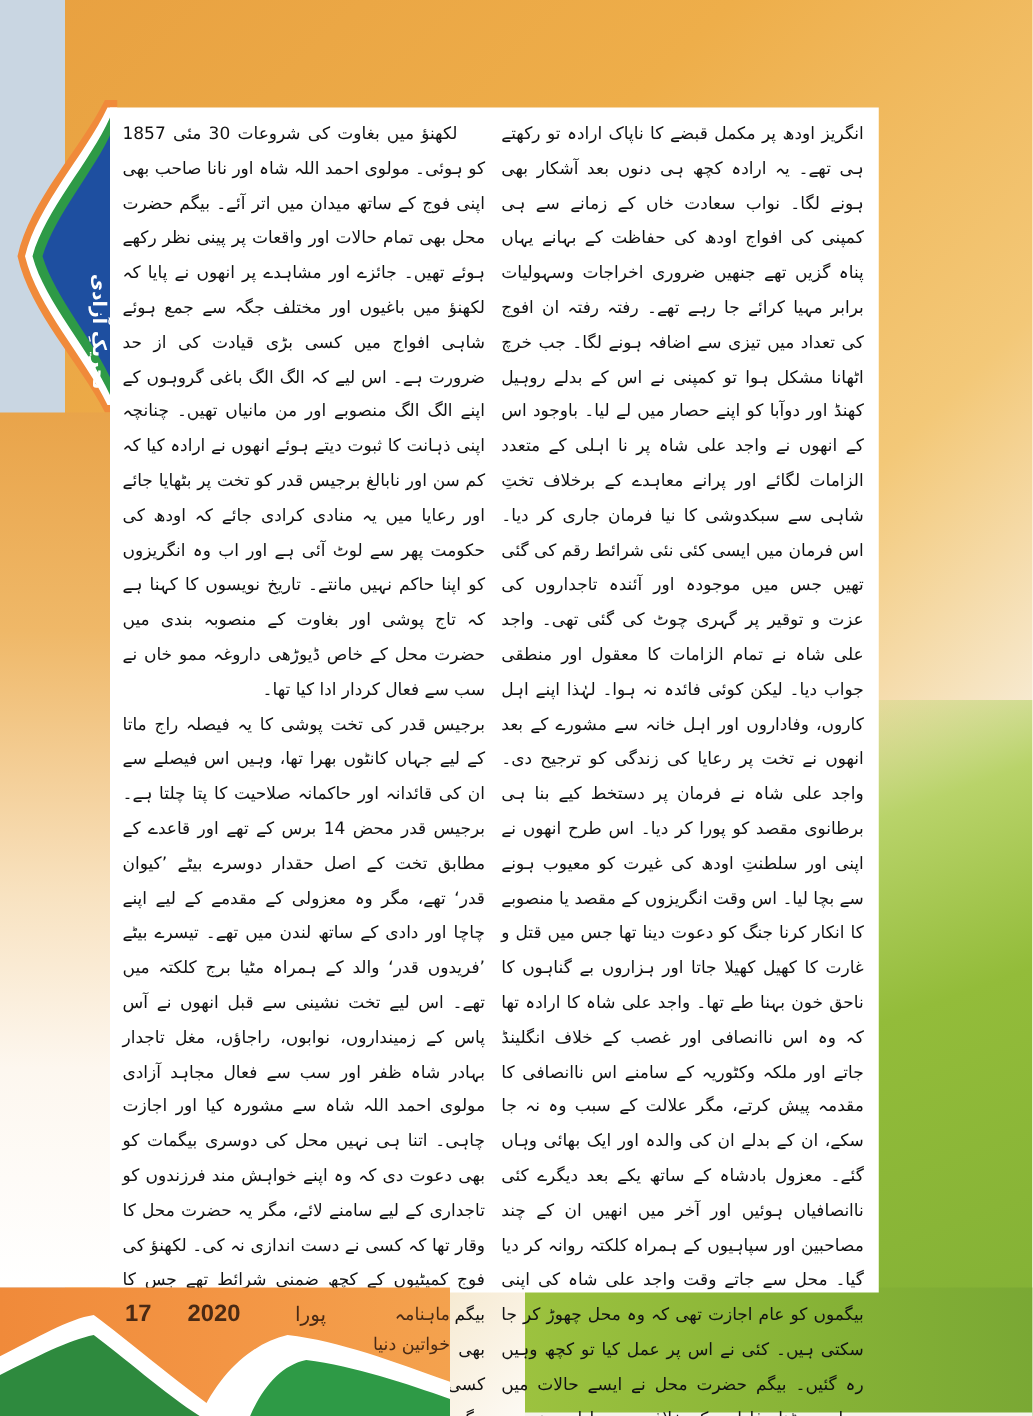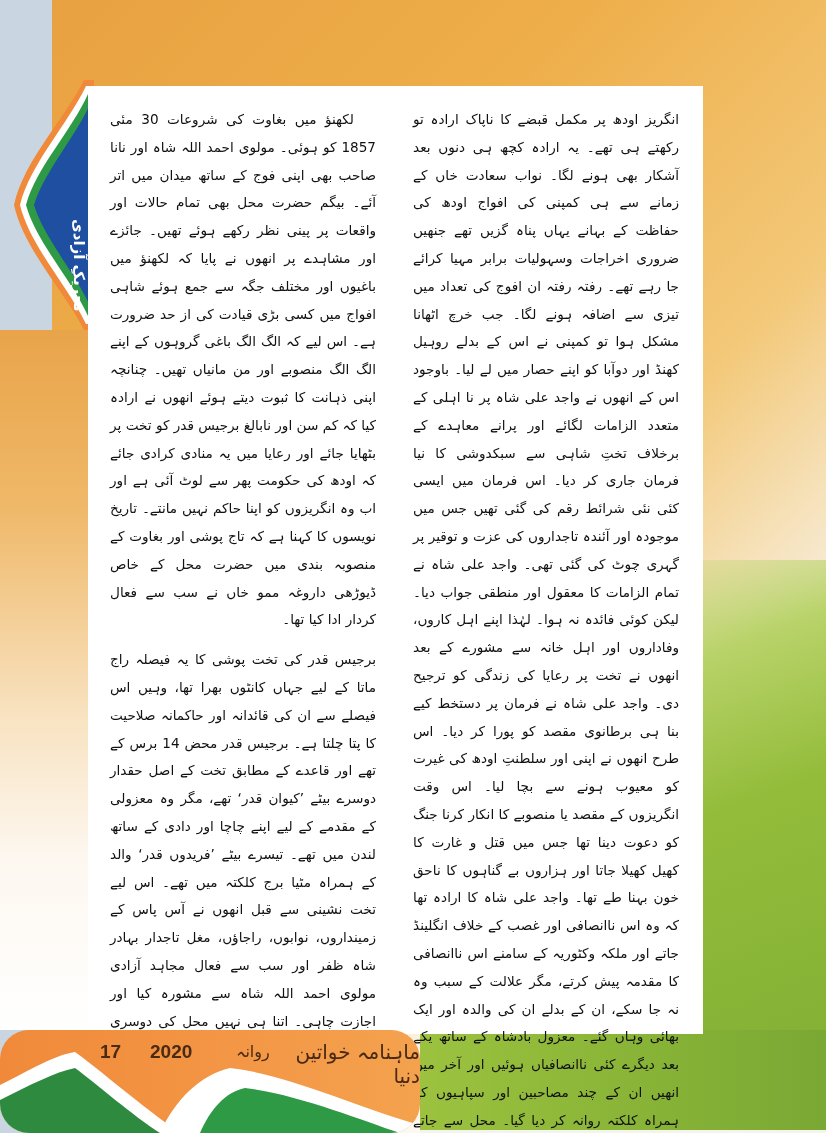--- a/index.html
+++ b/index.html
@@ -44,39 +44,38 @@
   .panel {
     position: absolute; left: 88px; top: 86px; width: 615px; height: 948px;
     background: #ffffff;
   }
   .col {
     position: absolute; top: 8px; width: 290px;
     direction: rtl; text-align: justify; text-align-last: right;
     font-size: 13.6px; line-height: 27.8px; color: #111111;
     font-family: "DejaVu Sans", sans-serif;
   }
-  .col p { margin: 12px; }
+  .col p { margin: 0; }
   .col .indent { text-indent: 22px; }
   .col-right { right: 12px; }
   .col-left { left: 10px; }
   
   .footer {
-    position: absolute; left: 0; top: 1030px; width: 420px; height: 103px; overflow: hidden;
+    position: absolute; left: 0; top: 1030px; width: 360px; height: 103px; overflow: hidden;
     background: linear-gradient(90deg, #f08a3a 0%, #f39544 50%, #f4a24e 100%);
-    border-radius: 29px;
   }
   .footer svg { position: absolute; left: 0; top: 0; }
   .footer-text {
     position: absolute; top: 10px; height: 24px; line-height: 24px;
     font-size: 16px; color: #4a2a14; font-weight: bold;
   }
   .page-num { left: 100px; font-family: "Liberation Sans", sans-serif; font-size: 19px; }
   .year { left: 150px; font-family: "Liberation Sans", sans-serif; font-size: 19px; text-align: center; }
   .month { left: 236px; direction: rtl; font-weight: normal; font-size: 16px; }
-  .mag-name { left: 292px; direction: rtl; font-weight: normal; font-size: 20px; }
+  .mag-name { left: 292px; direction: rtl; font-weight: normal; font-size: 14px; }
 </style>
 </head>
 <body>
 
 <div class="left-strip"></div>
 <div class="left-strip-lower"></div>
 <div class="right-green"></div>
 <div class="right-green-lower"></div>
 <div class="bottom-white-line"></div>
 
@@ -104,15 +103,15 @@
 
 <div class="footer">
   <svg width="420" height="103" viewBox="0 0 420 103">
     <path d="M0 55 C 30 40, 55 25, 75 22 C 100 40, 140 75, 180 103 L 0 103 Z" fill="#ffffff"></path>
     <path d="M0 70 C 30 55, 55 42, 75 38 C 98 55, 132 85, 160 103 L 0 103 Z" fill="#2e8a3e"></path>
     <path d="M160 103 C 175 70, 200 45, 230 38 C 290 45, 350 75, 420 95 L 420 103 Z" fill="#ffffff"></path>
     <path d="M200 103 C 210 80, 225 62, 245 58 C 300 65, 360 90, 400 103 Z" fill="#2e9a46"></path>
   </svg>
   <div class="footer-text page-num">17</div>
   <div class="footer-text year">2020</div>
-  <div class="footer-text month">روانہ</div>
+  <div class="footer-text month">پورا</div>
   <div class="footer-text mag-name">ماہنامہ خواتین دنیا</div>
 </div>
 
 </body></html>

